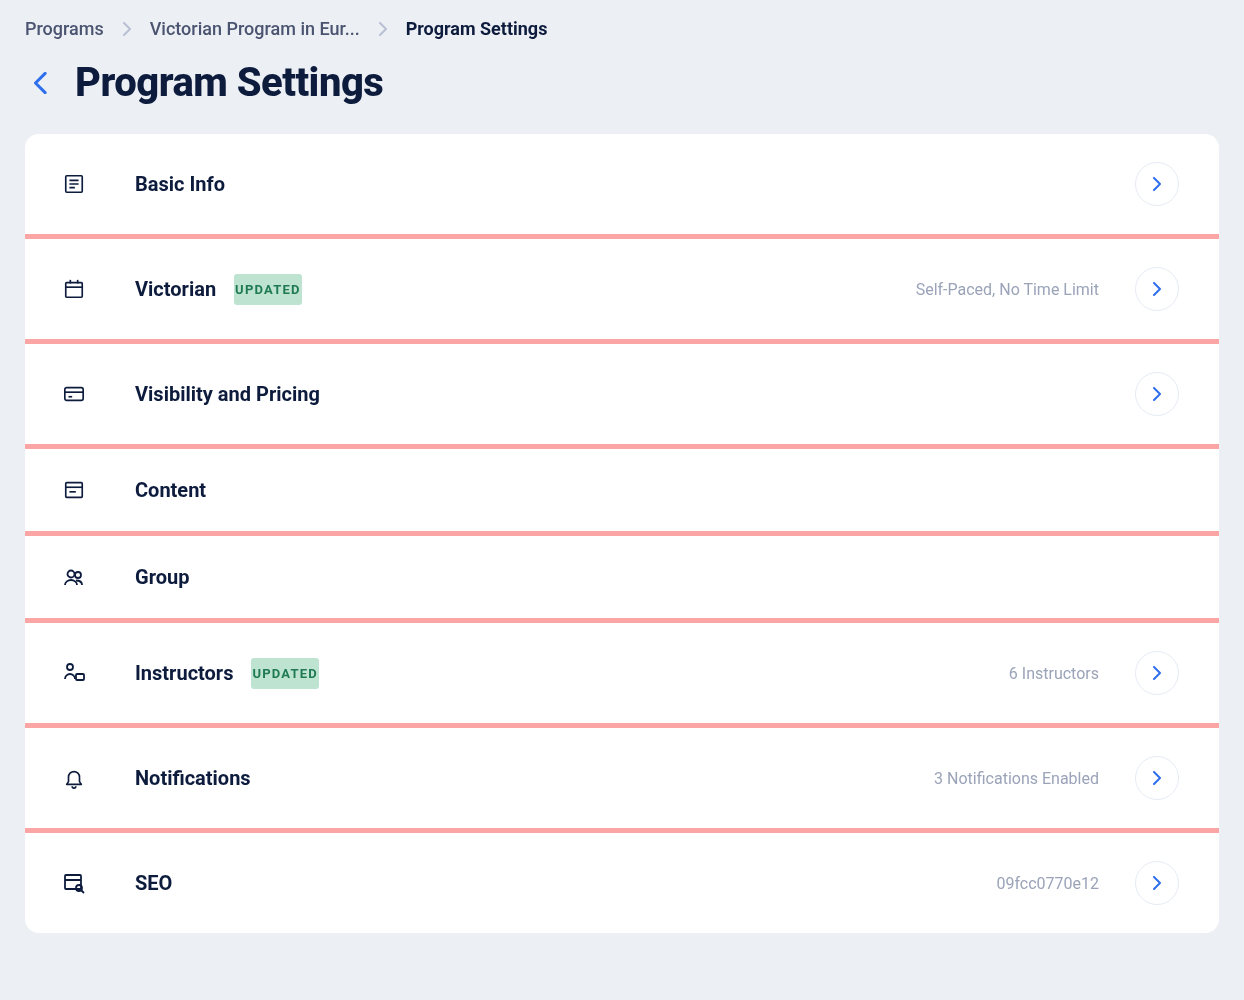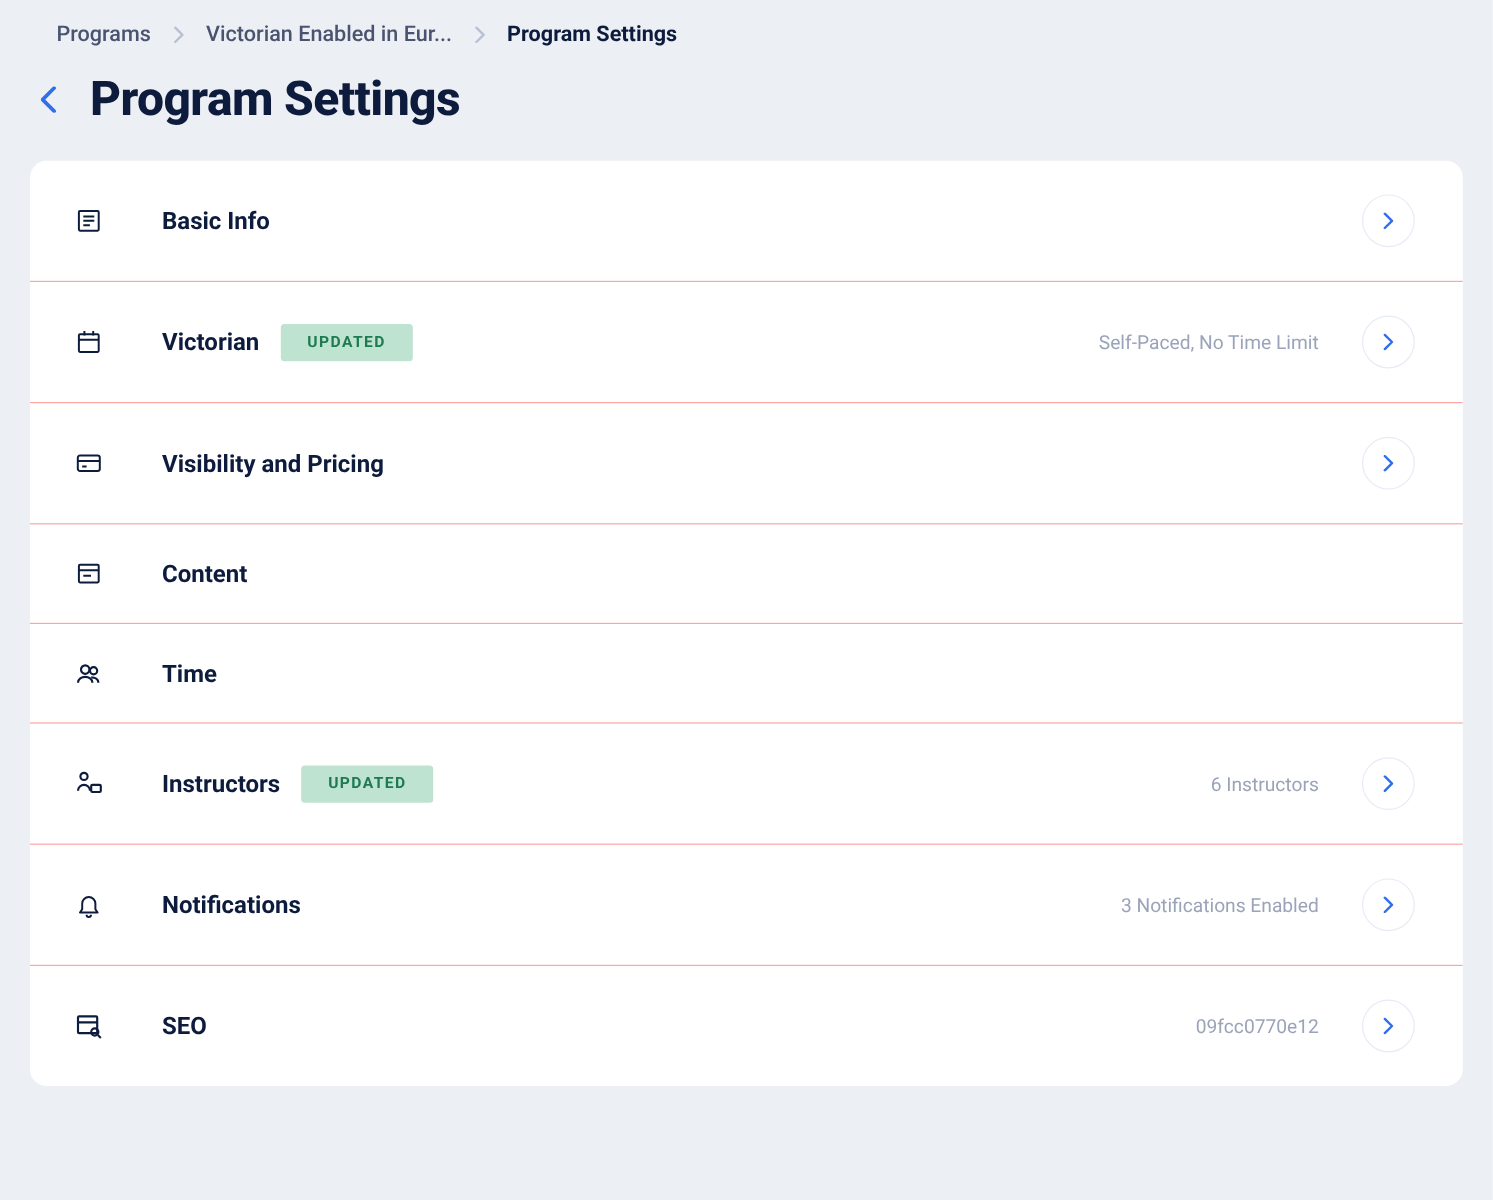--- a/index.html
+++ b/index.html
@@ -14,21 +14,21 @@
       height: 1000px;
       padding: 18px 25px 25px 25px;
       color: #0d1b3d;
     }
     .breadcrumb {
       display: flex;
       align-items: center;
       gap: 18px;
       font-size: 18px;
       margin-bottom: 20px;
-      margin-left: 22px;
+      margin-left: 0;
     }
     .breadcrumb-item {
       color: #4a5470;
       font-weight: 500;
       cursor: pointer;
     }
     .breadcrumb-item.current {
       color: #0d1b3d;
       font-weight: 700;
     }
@@ -61,21 +61,21 @@
     .card {
       background: #fff;
       border-radius: 14px;
       overflow: hidden;
     }
     .row {
       display: flex;
       align-items: center;
       justify-content: space-between;
       padding: 28px 40px 28px 36px;
-      border-bottom: 1px solid #fca5a5;
+      border-bottom: 5px solid #fca5a5;
       cursor: pointer;
     }
     .row:last-child {
       border-bottom: none;
     }
     .row-left {
       display: flex;
       align-items: center;
       gap: 48px;
     }
@@ -96,21 +96,21 @@
       font-size: 20px;
       font-weight: 700;
       color: #0d1b3d;
     }
     .badge {
       background: #bfe3d1;
       color: #1f7a52;
       font-size: 13px;
       font-weight: 700;
       letter-spacing: 1.2px;
-      padding: 8px 22px;
+      padding: 8px 1px;
       border-radius: 3px;
     }
     .row-right {
       display: flex;
       align-items: center;
       gap: 36px;
     }
     .row-desc {
       font-size: 16px;
       color: #9aa3b8;
@@ -131,21 +131,21 @@
 </head>
 <body>
 
 <div class="breadcrumb">
   <span class="breadcrumb-item">Programs</span>
   <span class="breadcrumb-sep">
     <svg width="10" height="14" viewBox="0 0 8 14" fill="none">
         <path d="M1 1L7 7L1 13" stroke="currentColor" stroke-width="2" stroke-linecap="round" stroke-linejoin="round"></path>
       </svg>
   </span>
-  <span class="breadcrumb-item">Victorian Enabled in Eur...</span>
+  <span class="breadcrumb-item">Victorian Program in Eur...</span>
   <span class="breadcrumb-sep">
     <svg width="10" height="14" viewBox="0 0 8 14" fill="none">
         <path d="M1 1L7 7L1 13" stroke="currentColor" stroke-width="2" stroke-linecap="round" stroke-linejoin="round"></path>
       </svg>
   </span>
   <span class="breadcrumb-item current">Program Settings</span>
 </div>
 
 <div class="header">
   <span class="back-btn">
@@ -247,21 +247,21 @@
     <div class="row-left">
       <span class="row-icon">
         <svg width="24" height="24" viewBox="0 0 24 24" fill="none" stroke="currentColor" stroke-width="1.8">
             <circle cx="9" cy="9" r="3.5"></circle>
             <circle cx="16" cy="10" r="3"></circle>
             <path d="M3 20c0-3 3-5 6-5s6 2 6 5"></path>
             <path d="M14 15.5c3.2 0 6 1.5 6 4.5"></path>
           </svg>
       </span>
       <div class="row-title-wrap">
-        <span class="row-title">Time</span>
+        <span class="row-title">Group</span>
       </div>
     </div>
   </div>
 
   <div class="row">
     <div class="row-left">
       <span class="row-icon">
         <svg width="24" height="24" viewBox="0 0 24 24" fill="none" stroke="currentColor" stroke-width="1.8">
             <circle cx="8" cy="6" r="3"></circle>
             <path d="M3 18c0-3 2.5-5 5-5s5 2 5 5"></path>

